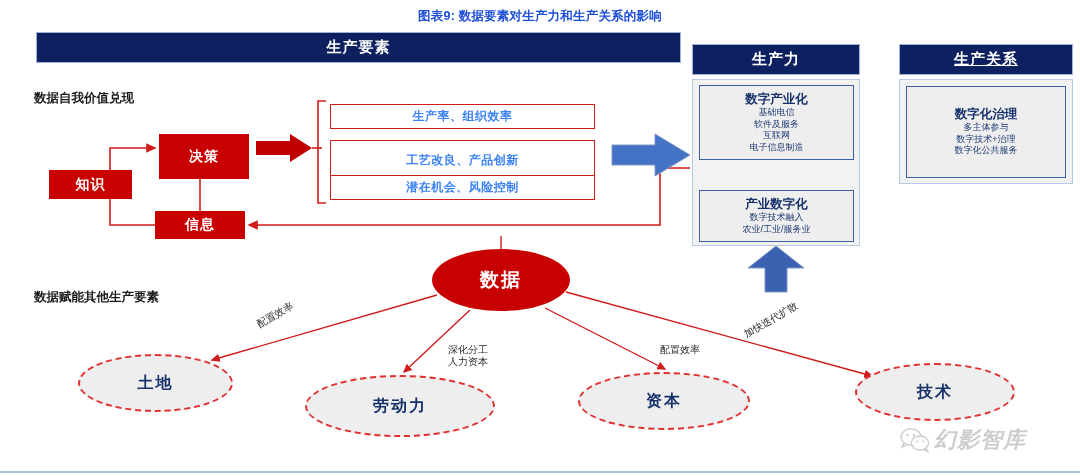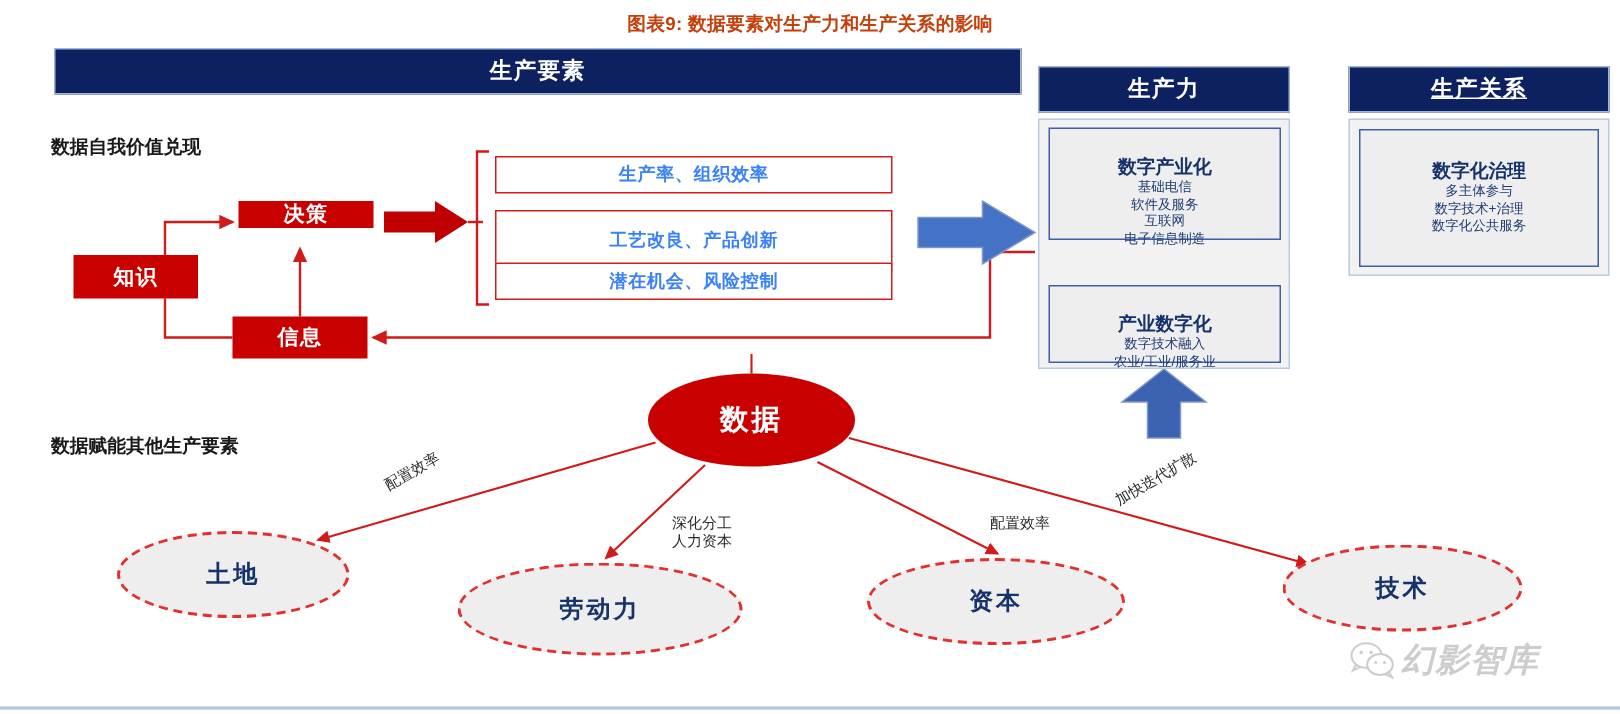--- a/index.html
+++ b/index.html
@@ -8,21 +8,21 @@
     background:#ffffff;
     font-family:"Liberation Sans","DejaVu Sans",sans-serif;
     overflow:hidden;
     position:relative;
   }
   #root{position:relative;width:1080px;height:476px;}
 
   .title{
     position:absolute;top:8px;left:0;width:1080px;
     text-align:center;
-    font-size:12.5px;font-weight:bold;color:#c2410c;
+    font-size:12.5px;font-weight:bold;color:#1d4ed8;
     letter-spacing:.2px;
   }
 
   
   .hdr{
     position:absolute;
     background:#0d2060;
     border:1px solid #9fb4d8;
     color:#ffffff;
     font-weight:bold;
@@ -45,21 +45,21 @@
   #panel-productivity{left:692px;top:79px;width:168px;height:167px;}
   #panel-relations{left:899px;top:79px;width:174px;height:105px;}
 
   .subcard{
     position:absolute;
     background:#eeeeee;
     border:1px solid #3f5fa8;
     box-sizing:border-box;
     text-align:center;
     color:#16326b;
-    padding-top:18px;
+    padding-top:6px;
   }
   .subcard .t{font-size:12.5px;font-weight:bold;line-height:15px;}
   .subcard .l{font-size:9px;line-height:11.5px;color:#1d3a73;}
   #card-digital-industrialization{left:699px;top:85px;width:155px;height:75px;}
   #card-industrial-digitalization{left:699px;top:190px;width:155px;height:52px;}
   #card-digital-governance{left:906px;top:86px;width:160px;height:92px;padding-top:20px;}
 
   
   .seclabel{
     position:absolute;font-size:12.5px;font-weight:bold;color:#1a1a1a;
@@ -70,21 +70,21 @@
   
   .redbox{
     position:absolute;
     background:#c80000;
     color:#ffffff;
     font-weight:bold;font-size:14px;
     display:flex;align-items:center;justify-content:center;
     box-sizing:border-box;
     letter-spacing:1px;
   }
-  #box-decision{left:159px;top:134px;width:90px;height:18px;}
+  #box-decision{left:159px;top:134px;width:90px;height:45px;}
   #box-knowledge{left:49px;top:170px;width:83px;height:29px;}
   #box-information{left:155px;top:211px;width:90px;height:28px;}
 
   
   .whitebox{
     position:absolute;
     background:#ffffff;
     border:1.4px solid #d11a1a;
     color:#3b82f6;
     font-weight:bold;font-size:12px;

